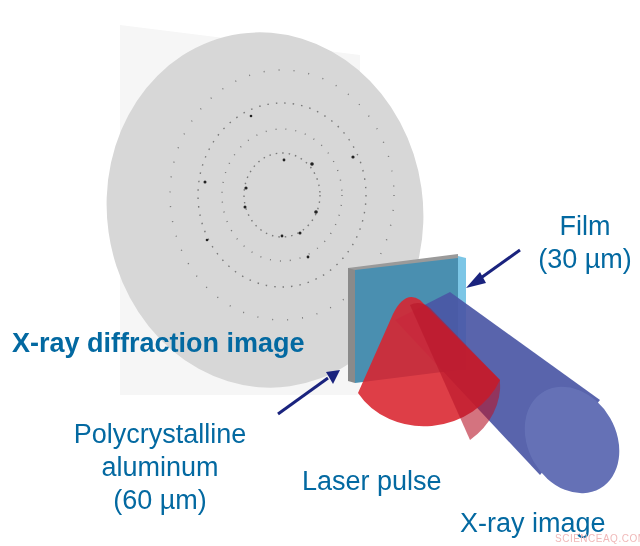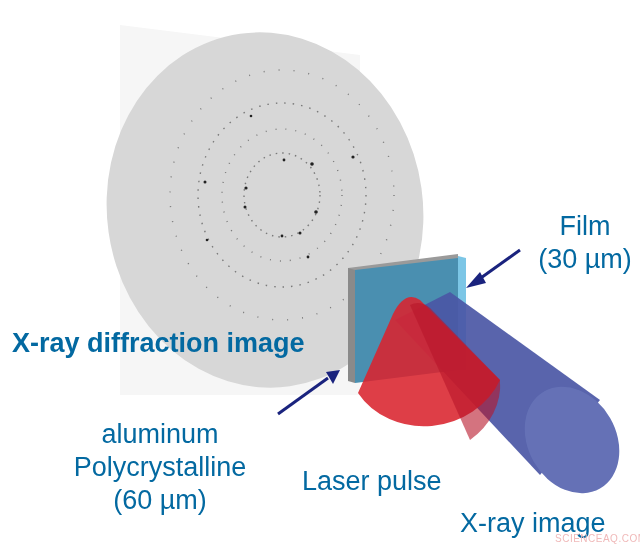--- a/index.html
+++ b/index.html
@@ -68,22 +68,22 @@
 </svg>
 
 <div class="lbl center" style="left:535px;top:210px;width:100px;">
   <div>Film</div>
   <div>(30 µm)</div>
 </div>
 
 <div class="lbl" style="left:12px;top:327px;font-weight:bold;">X-ray diffraction image</div>
 
 <div class="lbl center" style="left:40px;top:418px;width:240px;">
+  <div>Polycrystalline</div>
   <div>aluminum</div>
-  <div>Polycrystalline</div>
   <div>(60 µm)</div>
 </div>
 
 <div class="lbl" style="left:302px;top:465px;">Laser pulse</div>
 
 <div class="lbl" style="left:460px;top:507px;">X-ray image</div>
 
 <div class="wm" style="left:555px;top:533px;">SCIENCEAQ.COM</div>
 
 </body></html>

